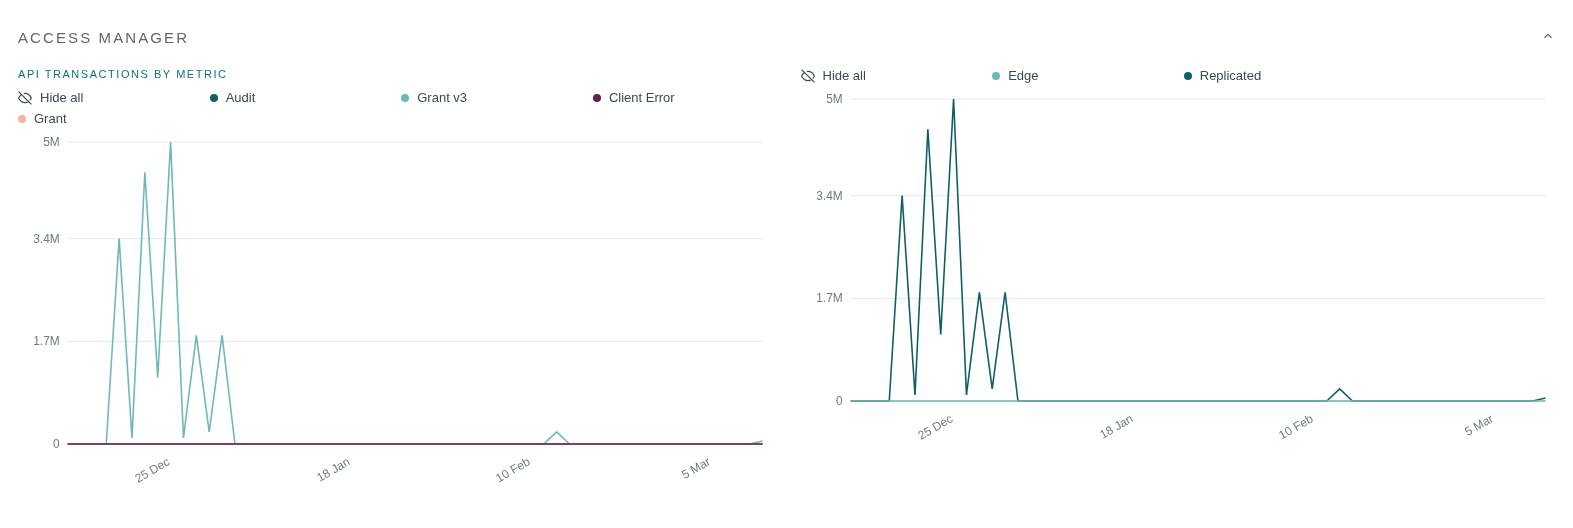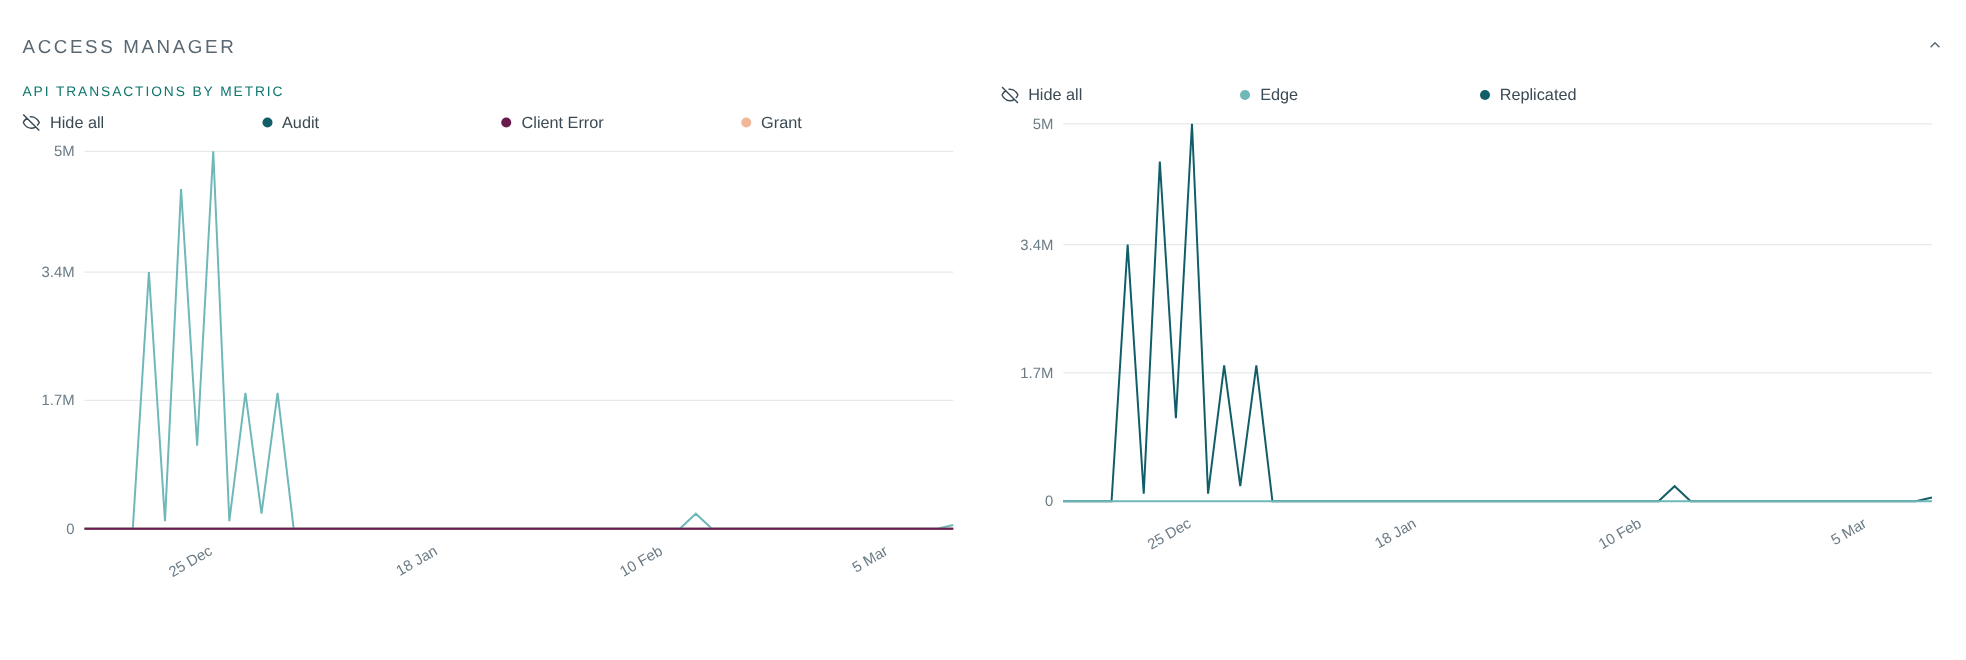--- a/index.html
+++ b/index.html
@@ -118,20 +118,24 @@
       <div class="legend">
         <div class="legend-item">
           <svg width="14" height="14" viewBox="0 0 24 24" fill="none" stroke="#3a4a54" stroke-width="2">
             <path d="M17.94 17.94A10 10 0 0 1 12 20C5 20 1 12 1 12a20.3 20.3 0 0 1 5-6M9.9 4.24A9.9 9.9 0 0 1 12 4c7 0 11 8 11 8a20 20 0 0 1-3 4.19M1 1l22 22"></path>
           </svg>
           <span>Hide all</span>
         </div>
         <div class="legend-item">
           <span class="swatch" style="background:#115e67"></span>
           <span>Audit</span>
+        </div>
+        <div class="legend-item">
+          <span class="swatch" style="background:#6fb8b8"></span>
+          <span>Grant v3</span>
         </div>
         <div class="legend-item">
           <span class="swatch" style="background:#6a1b4d"></span>
           <span>Client Error</span>
         </div>
         <div class="legend-item">
           <span class="swatch" style="background:#f2b79a"></span>
           <span>Grant</span>
         </div>
       </div>

